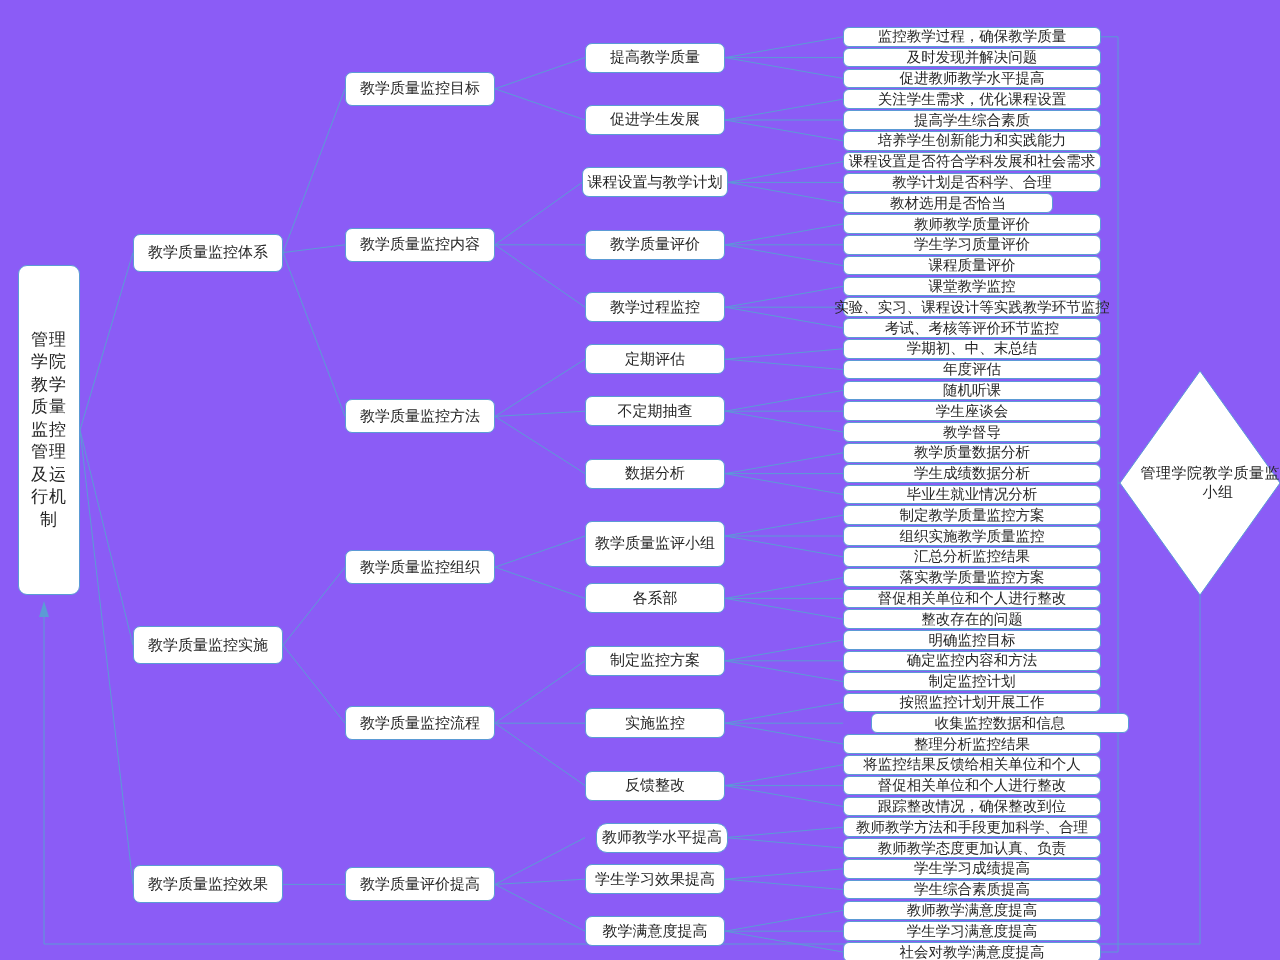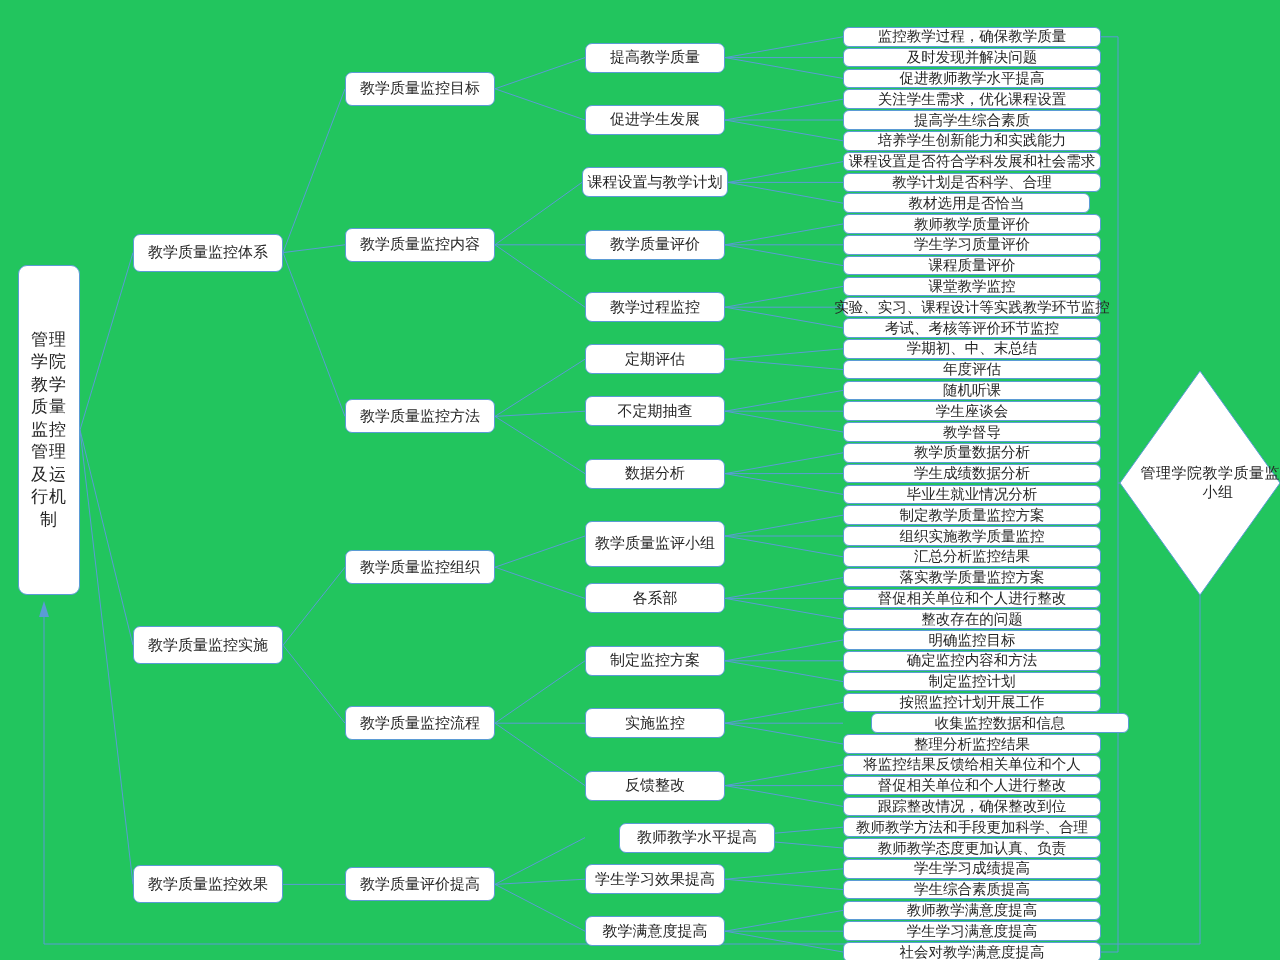--- a/index.html
+++ b/index.html
@@ -6,21 +6,21 @@
   html,body{margin:0;padding:0;background:#ffffff;}
   body{
     font-family:"Liberation Serif","DejaVu Serif",serif;
     color:#262626;
   }
   #canvas{
     position:relative;
     width:1280px;
     height:960px;
     overflow:hidden;
-    background:#22c55e;
+    background:#8b5cf6;
     text-decoration:underline;
   }
   #edges{
     position:absolute;
     left:0;top:0;
     width:1280px;height:960px;
     pointer-events:none;
   }
   .node{
     position:absolute;
@@ -168,21 +168,21 @@
     </div>
     <div class="node leaf" style="left: 843px; top: 131px; width: 258px; height: 19.6px;">
       <span>培养学生创新能力和实践能力</span>
     </div>
     <div class="node leaf" style="left: 843px; top: 151.8px; width: 258px; height: 19.6px;">
       <span>课程设置是否符合学科发展和社会需求</span>
     </div>
     <div class="node leaf" style="left: 843px; top: 172.6px; width: 258px; height: 19.6px;">
       <span>教学计划是否科学、合理</span>
     </div>
-    <div class="node leaf" style="left: 843px; top: 193.4px; width: 247px; height: 19.6px;">
+    <div class="node leaf" style="left: 843px; top: 193.4px; width: 210px; height: 19.6px;">
       <span>教材选用是否恰当</span>
     </div>
     <div class="node leaf" style="left: 843px; top: 214.2px; width: 258px; height: 19.6px;">
       <span>教师教学质量评价</span>
     </div>
     <div class="node leaf" style="left: 843px; top: 235px; width: 258px; height: 19.6px;">
       <span>学生学习质量评价</span>
     </div>
     <div class="node leaf" style="left: 843px; top: 255.8px; width: 258px; height: 19.6px;">
       <span>课程质量评价</span>
@@ -318,21 +318,21 @@
     </div>
     <div class="node l3" style="left: 585px; top: 645.8px; width: 140px; height: 30px;">
       <span>制定监控方案</span>
     </div>
     <div class="node l3" style="left: 585px; top: 708.2px; width: 140px; height: 30px;">
       <span>实施监控</span>
     </div>
     <div class="node l3" style="left: 585px; top: 770.6px; width: 140px; height: 30px;">
       <span>反馈整改</span>
     </div>
-    <div class="node l3" style="left: 619px; top: 822.6px; width: 156px; height: 30px;">
+    <div class="node l3" style="left: 596px; top: 822.6px; width: 132px; height: 30px; border-radius: 11px;">
       <span>教师教学水平提高</span>
     </div>
     <div class="node l3" style="left: 585px; top: 864.2px; width: 140px; height: 30px;">
       <span>学生学习效果提高</span>
     </div>
     <div class="node l3" style="left: 585px; top: 916.2px; width: 140px; height: 30px;">
       <span>教学满意度提高</span>
     </div>
     <div class="node l2" style="left: 345px; top: 71.8px; width: 150px; height: 34px;">
       <span>教学质量监控目标</span>

